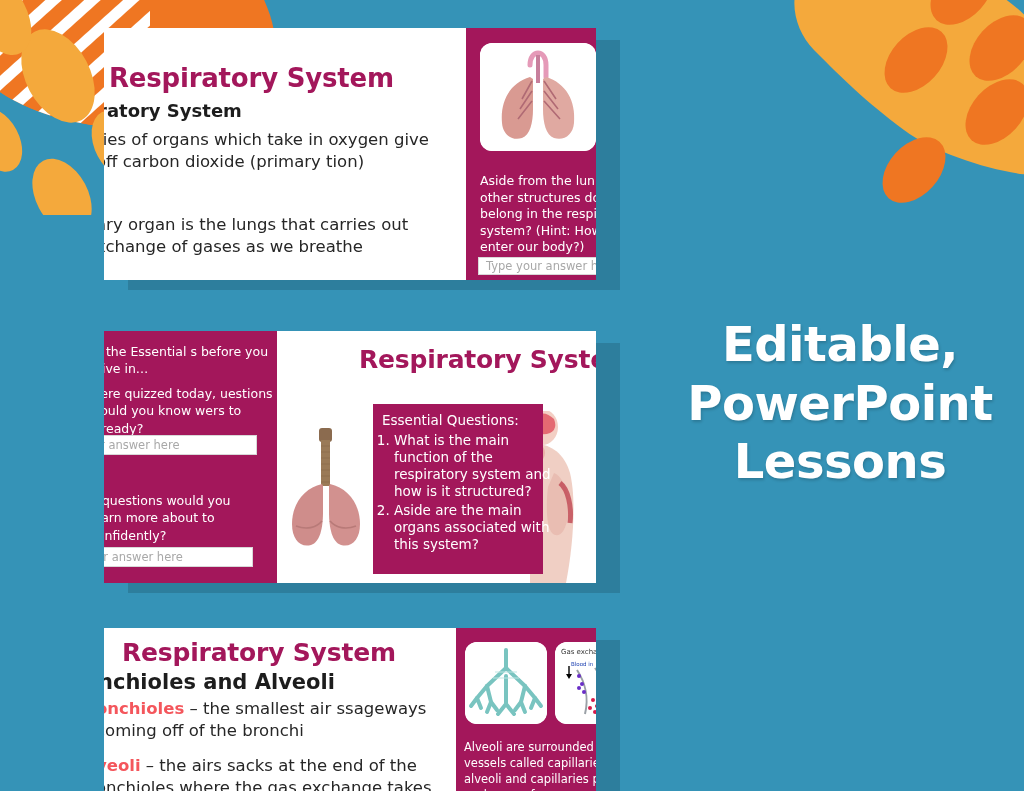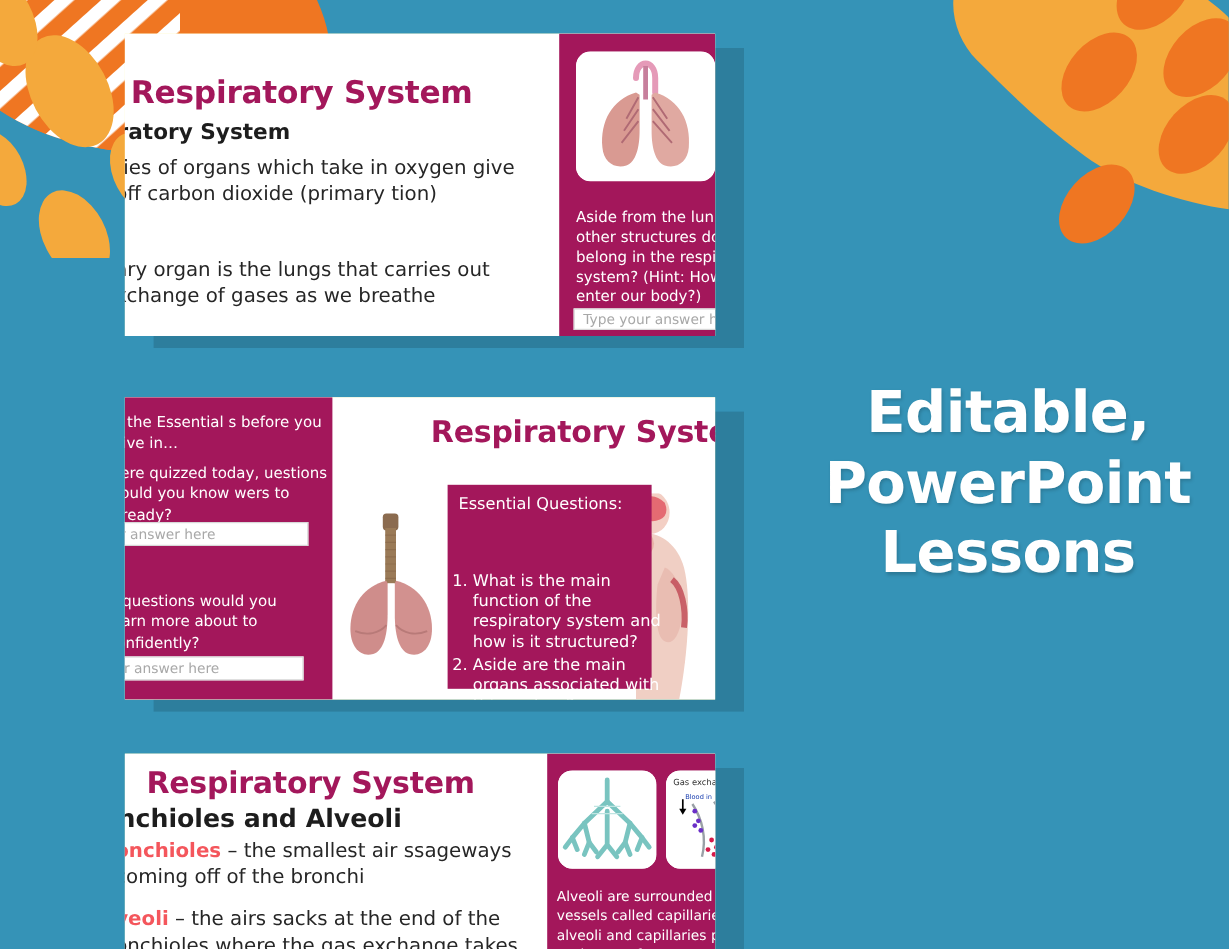--- a/index.html
+++ b/index.html
@@ -13,21 +13,21 @@
   .stage{position:absolute;inset:0;width:1024px;height:791px;overflow:hidden;}
 
   
   .deco{position:absolute;pointer-events:none;}
   #deco-tl{left:-60px;top:-115px;width:380px;height:330px;overflow:hidden;}
   #deco-tr{right:0;top:0;width:300px;height:230px;overflow:hidden;}
 
   
   .slide{
     position:absolute;
-    background:#fef9c3;
+    background:#ffffff;
     overflow:hidden;
   }
   .slide-shadow{
     position:absolute;
     background:#2d7e9d;
   }
   .slide-white{background:#ffffff;position:absolute;inset:0;}
 
   .slide-title{
     color:#a3175b;
@@ -185,21 +185,21 @@
         <path d="M0,34 C16,30 34,40 40,62 C46,86 44,130 36,172 L0,172 Z" fill="#f0cfc4"></path>
         <path d="M24,62 C34,66 40,84 38,104 C36,122 28,128 22,122 C16,116 16,92 18,76 Z" fill="#e9bdb2"></path>
         <path d="M30,72 C38,78 42,96 40,112" stroke="#c24d58" stroke-width="5" fill="none" opacity=".85"></path>
         <ellipse cx="8" cy="42" rx="7" ry="9" fill="#e8b0a6"></ellipse>
       </svg>
     </div>
 
     <div class="mag-panel" style="left:269px;top:73px;width:170px;height:170px;text-decoration:underline;">
       <div class="mag-text" style="position:absolute;left:9px;top:8px;font-size:13.5px;">Essential Questions:</div>
       <ol style="position:absolute;left:-3px;top:28px;width:172px;margin:0;padding-left:24px;color:#fff;font-size:13.5px;line-height:1.27;">
-        <li style="margin-bottom:1px;margin-top:44px;">What is the main function of the respiratory system and how is it structured?</li>
+        <li style="margin-bottom:1px;">What is the main function of the respiratory system and how is it structured?</li>
         <li>Aside are the main organs associated with this system?</li>
       </ol>
     </div>
   </div>
 
   <div class="slide-shadow" style="left:128px;top:640px;width:492px;height:151px;"></div>
 
   <div class="slide" style="left:104px;top:628px;width:492px;height:163px;">
     <div class="slide-white"></div>
 

